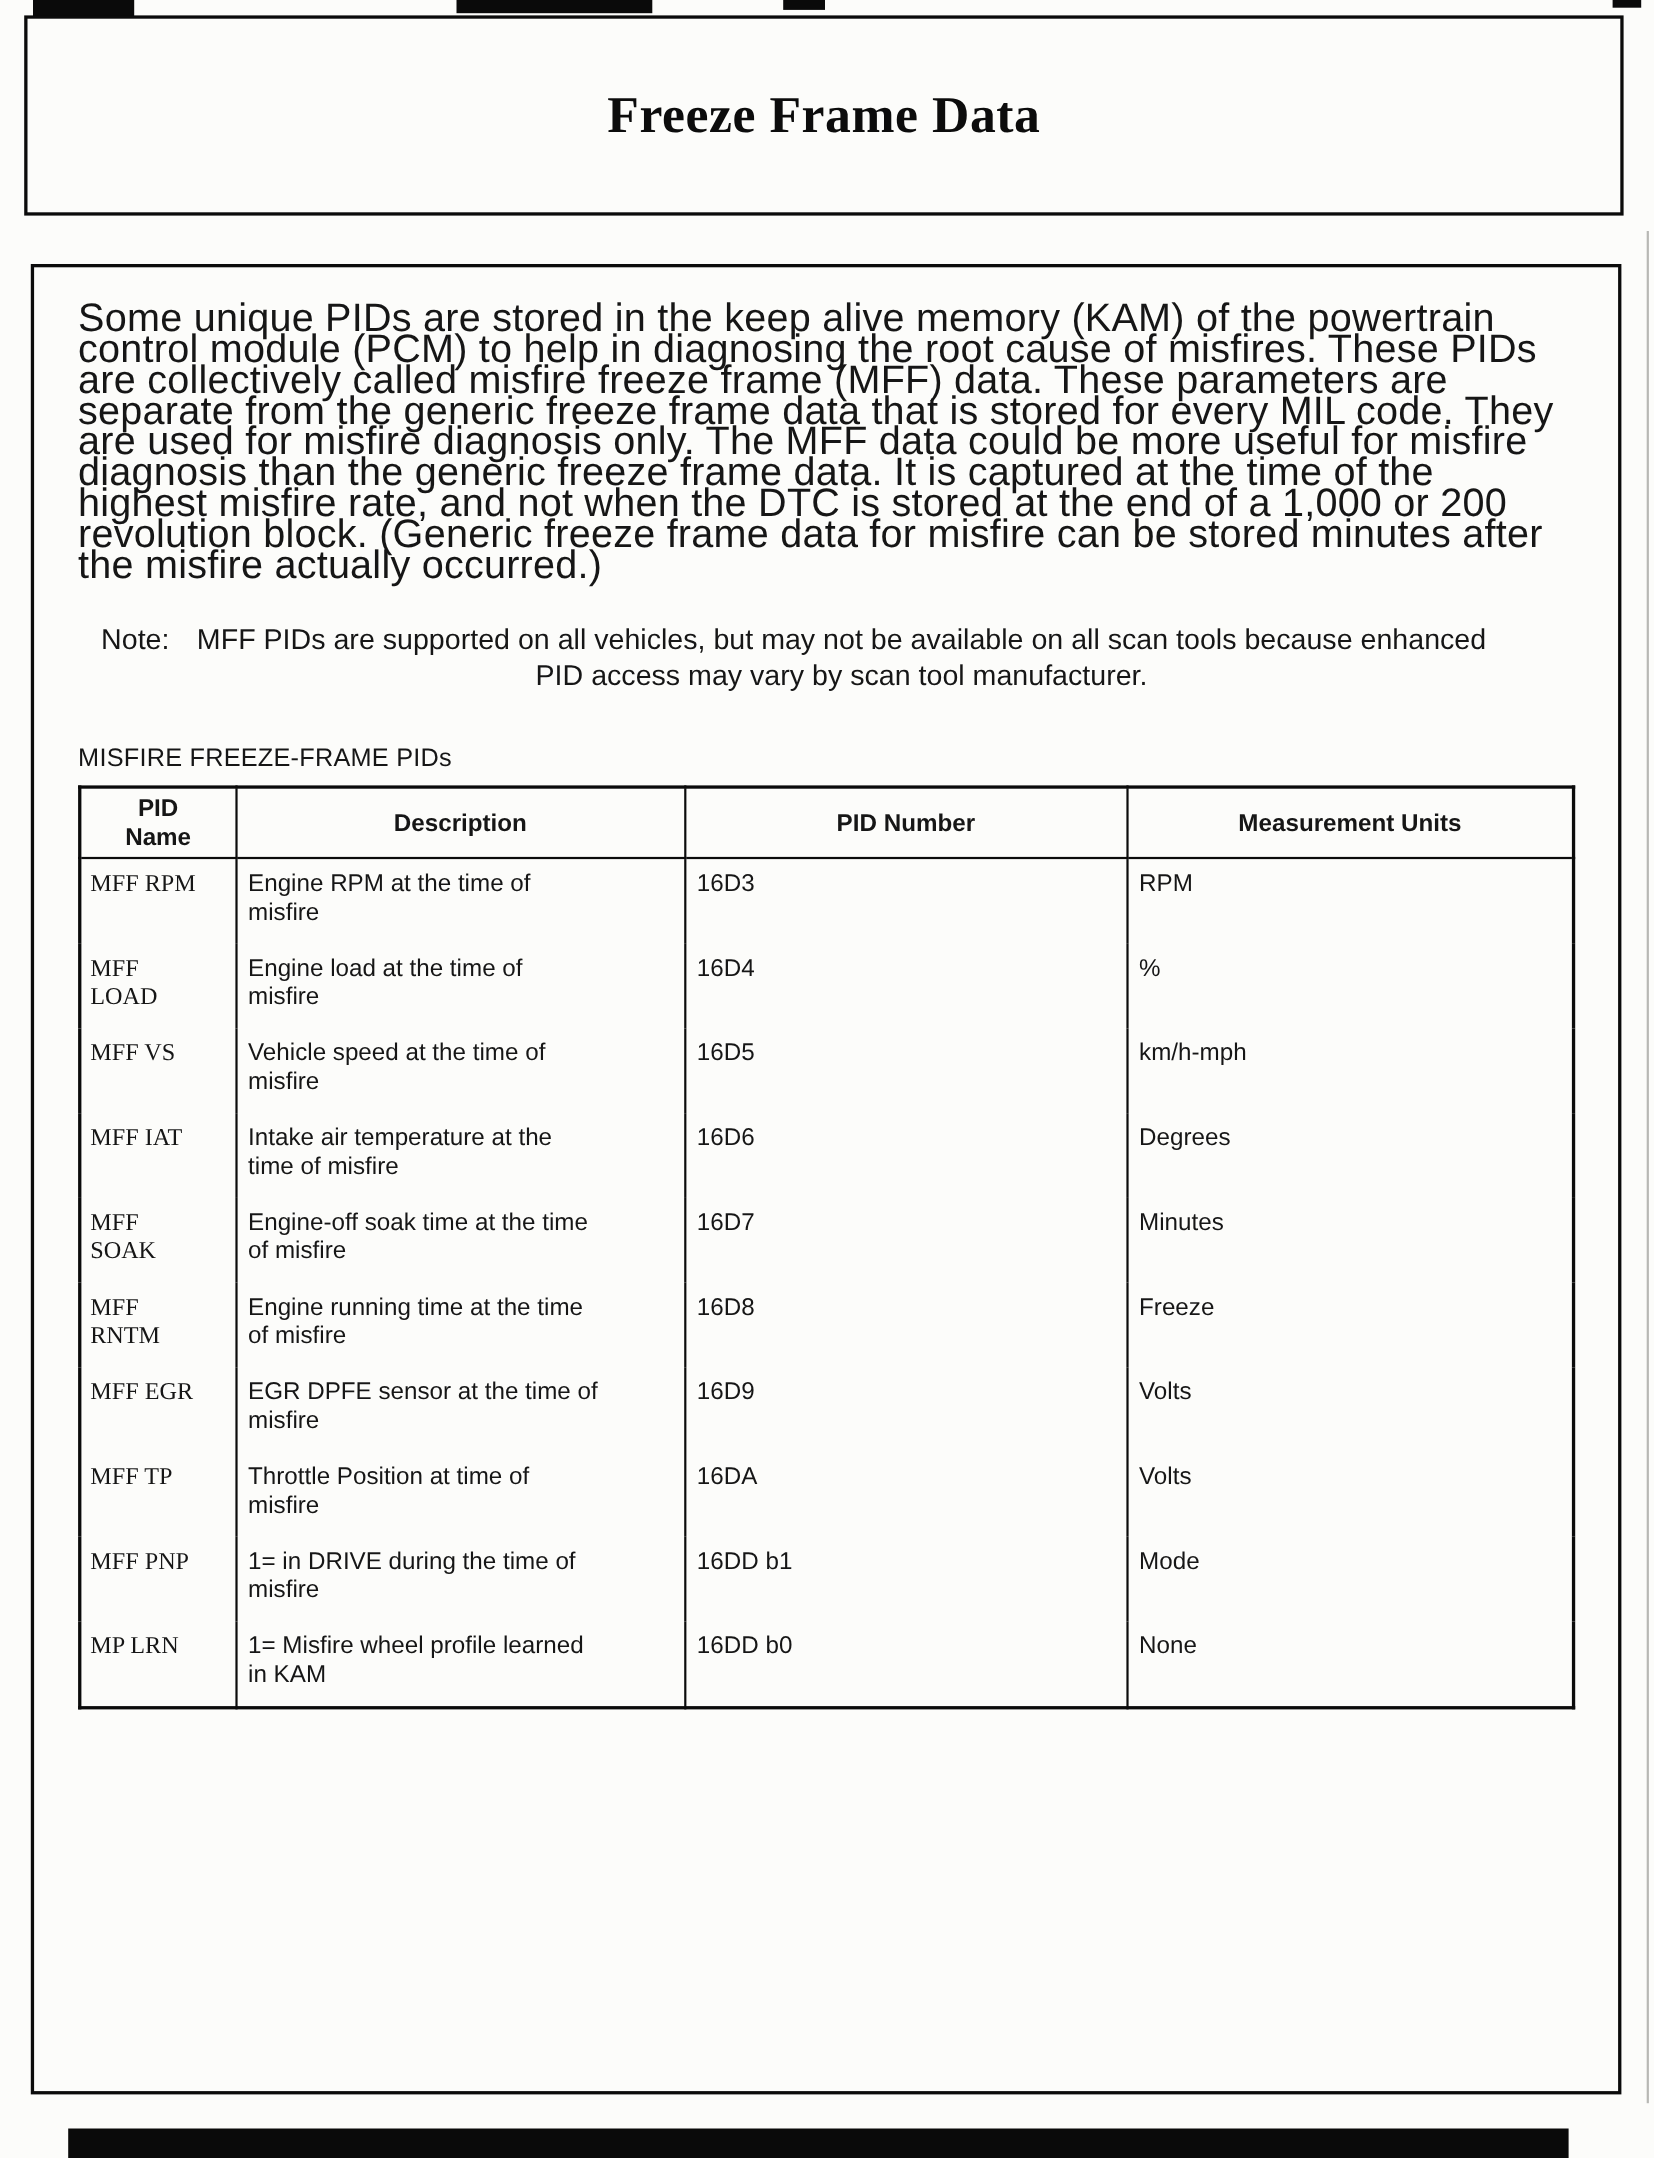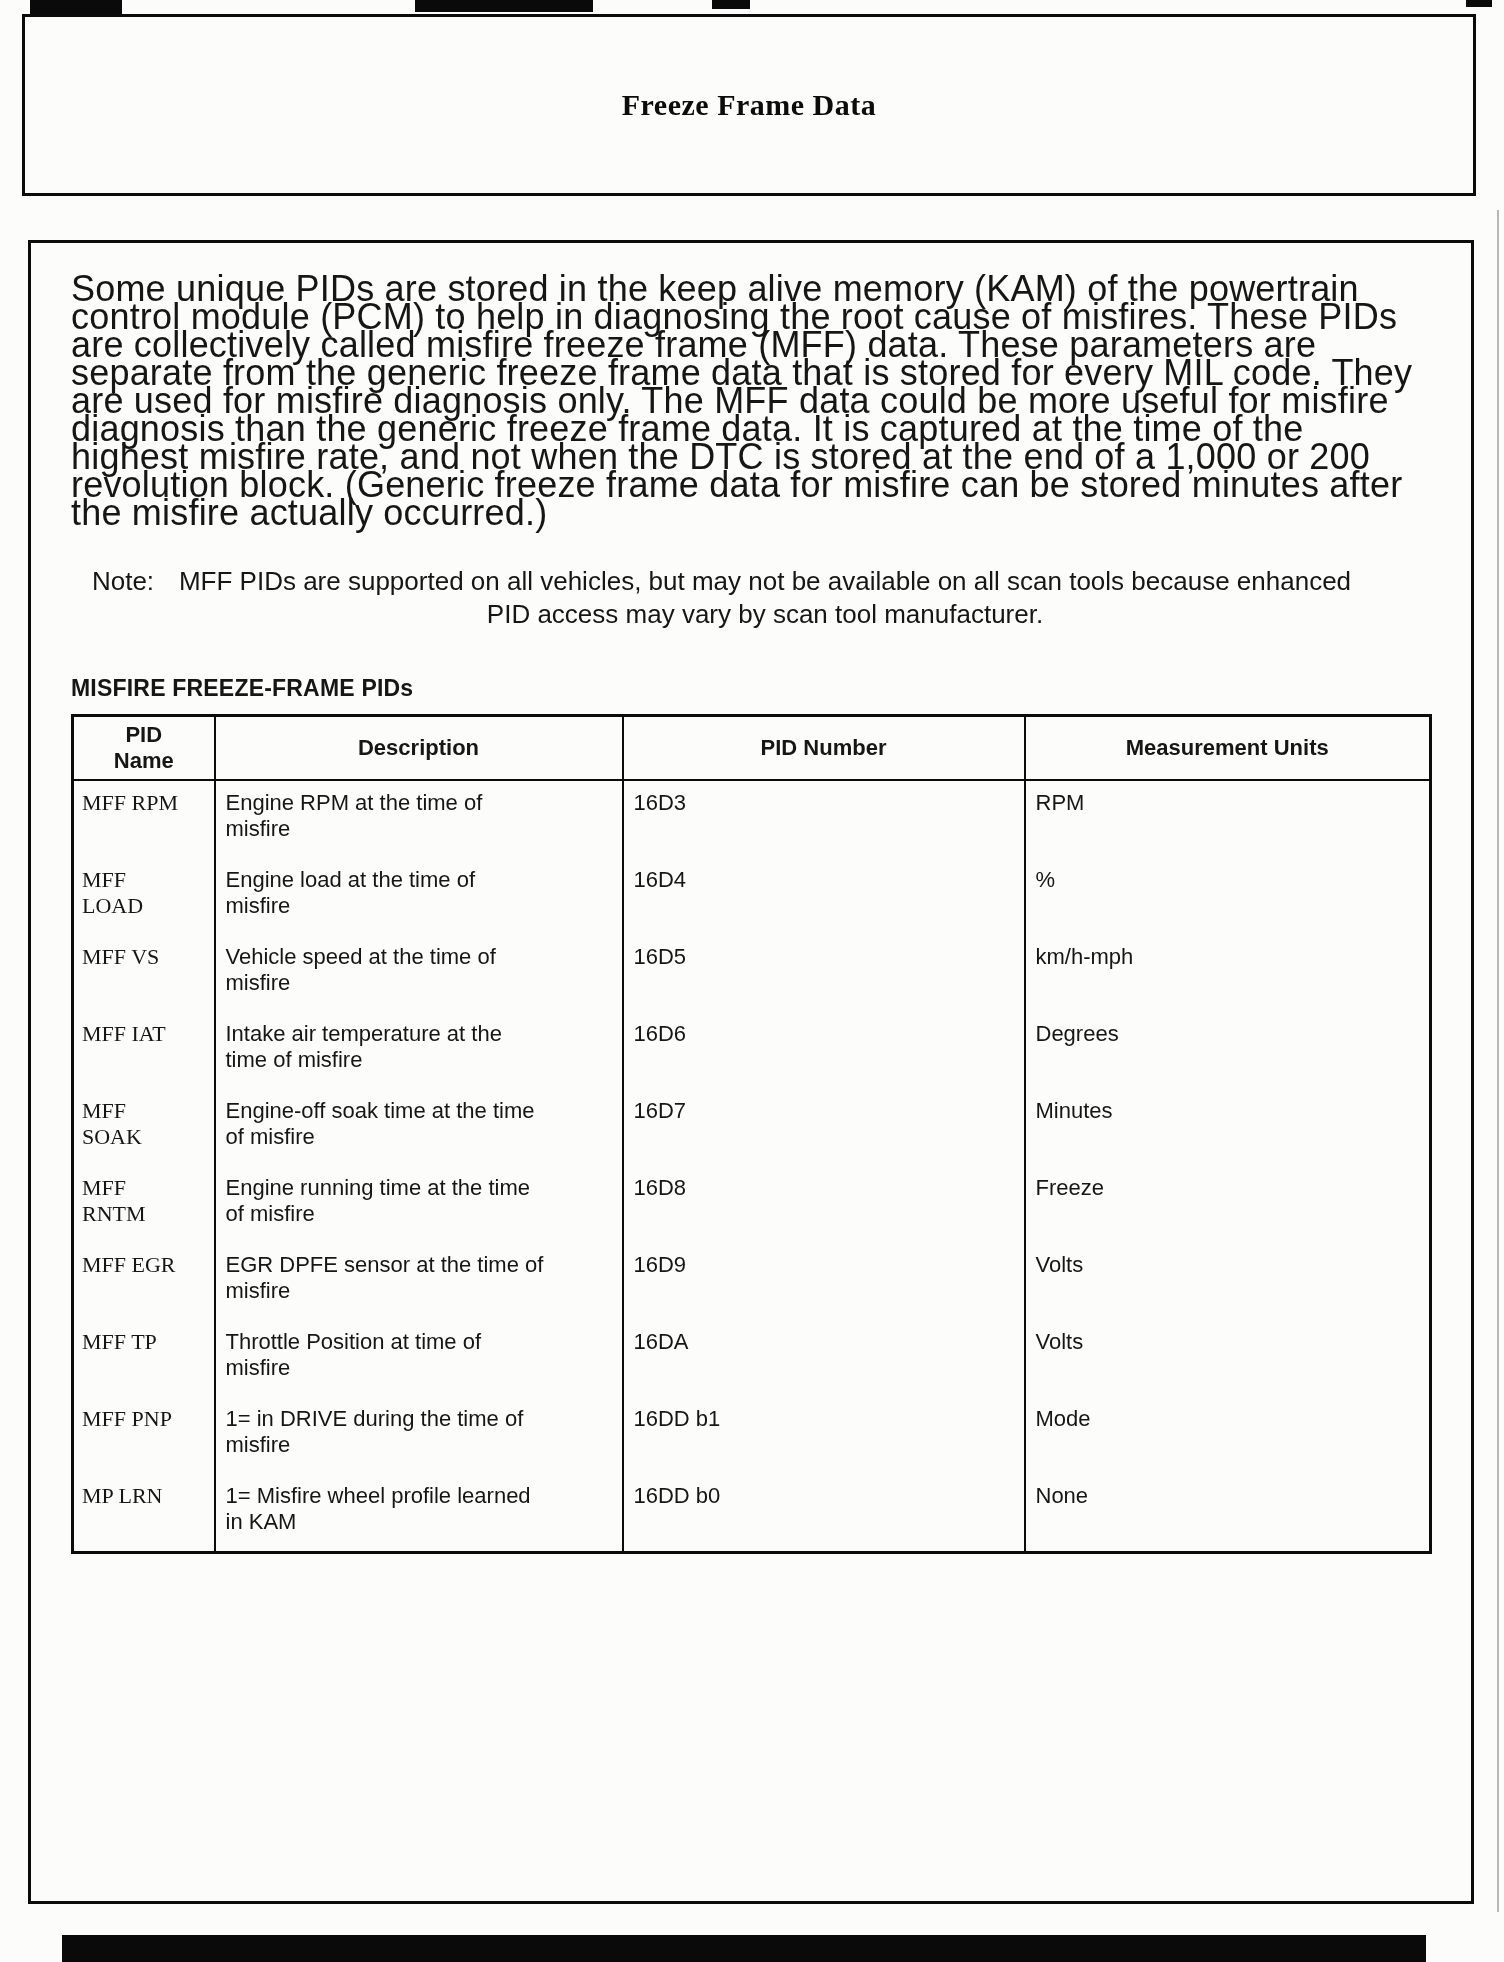--- a/index.html
+++ b/index.html
@@ -28,21 +28,21 @@
     top: 14px; left: 22px; right: 28px;
     height: 182px;
     border: 3px solid #0b0b0b;
     display: flex;
     align-items: center;
     justify-content: center;
   }
   .doc-title {
     font-family: "Liberation Serif", "DejaVu Serif", serif;
     font-weight: bold;
-    font-size: 30px;
+    font-size: 47px;
     letter-spacing: 0.5px;
     color: #0c0c0c;
   }
 
   .content-box {
     position: absolute;
     top: 240px; left: 28px; right: 30px; bottom: 58px;
     border: 3px solid #0b0b0b;
     padding: 32px 42px 0 40px;
   }
@@ -59,21 +59,21 @@
     font-size: 26px;
     line-height: 33px;
     text-align: center;
   }
   .note-label { width: 104px; flex: 0 0 104px; }
   .note-text  { flex: 1; max-width: 1180px; }
 
   .section-heading {
     margin-top: 44px;
     font-size: 23px;
-    font-weight: bold;
+    font-weight: normal;
     letter-spacing: 0.2px;
   }
 
   table.pid-table {
     margin-top: 12px;
     width: 1358px;
     border-collapse: collapse;
     border: 3px solid #0b0b0b;
     table-layout: fixed;
   }

